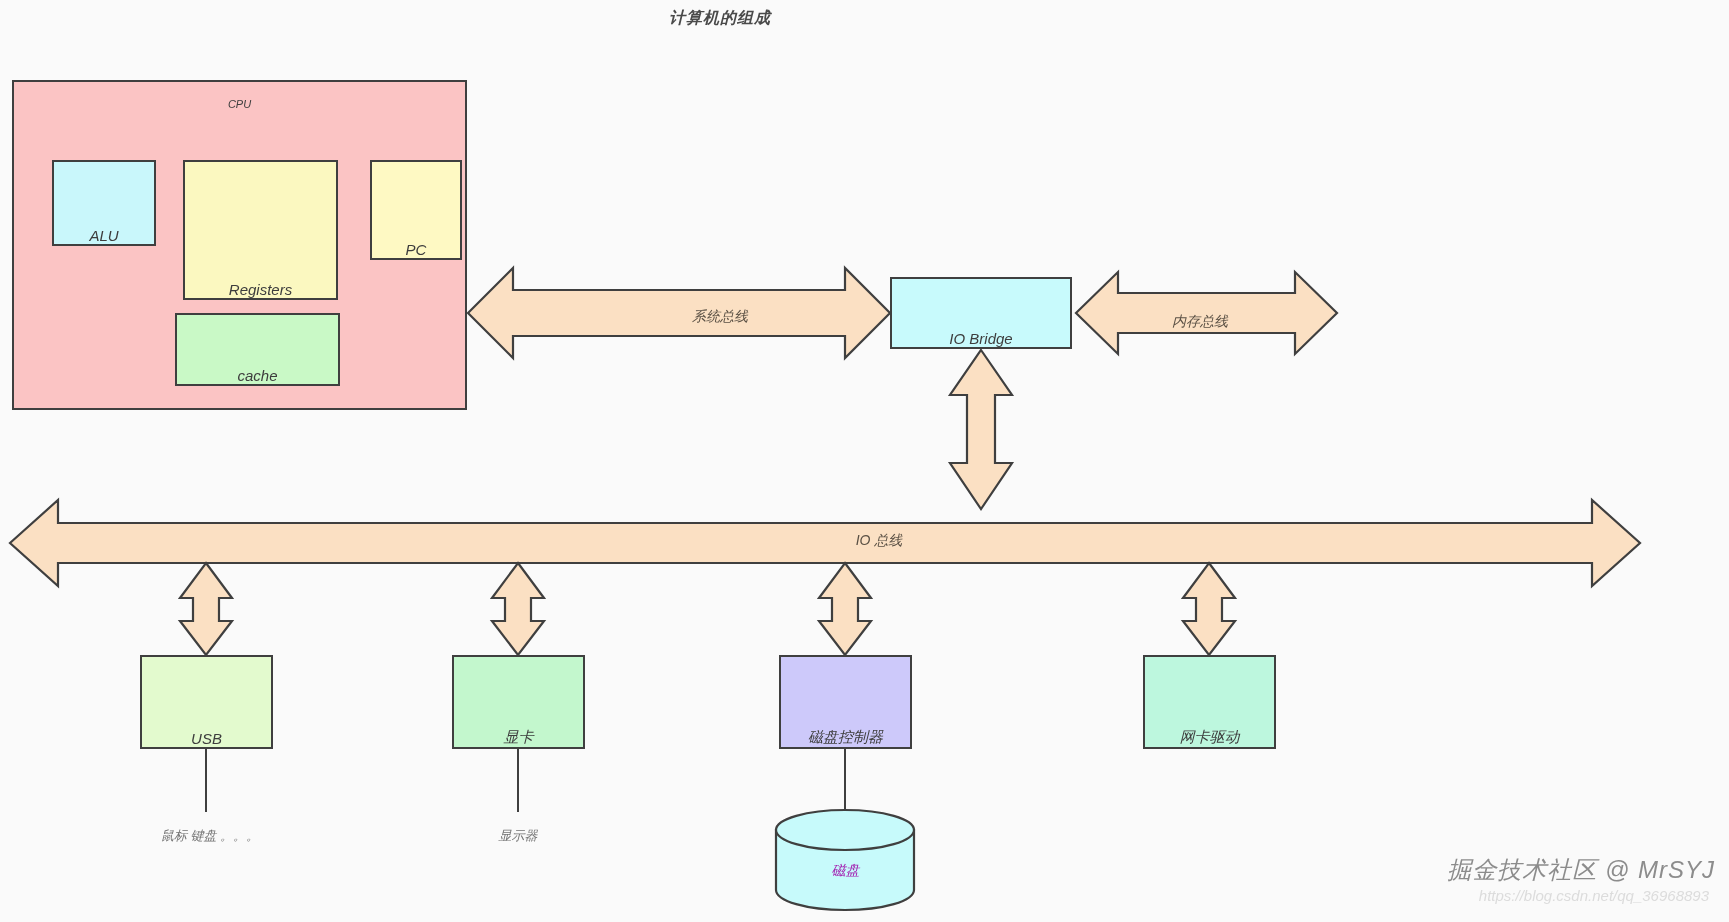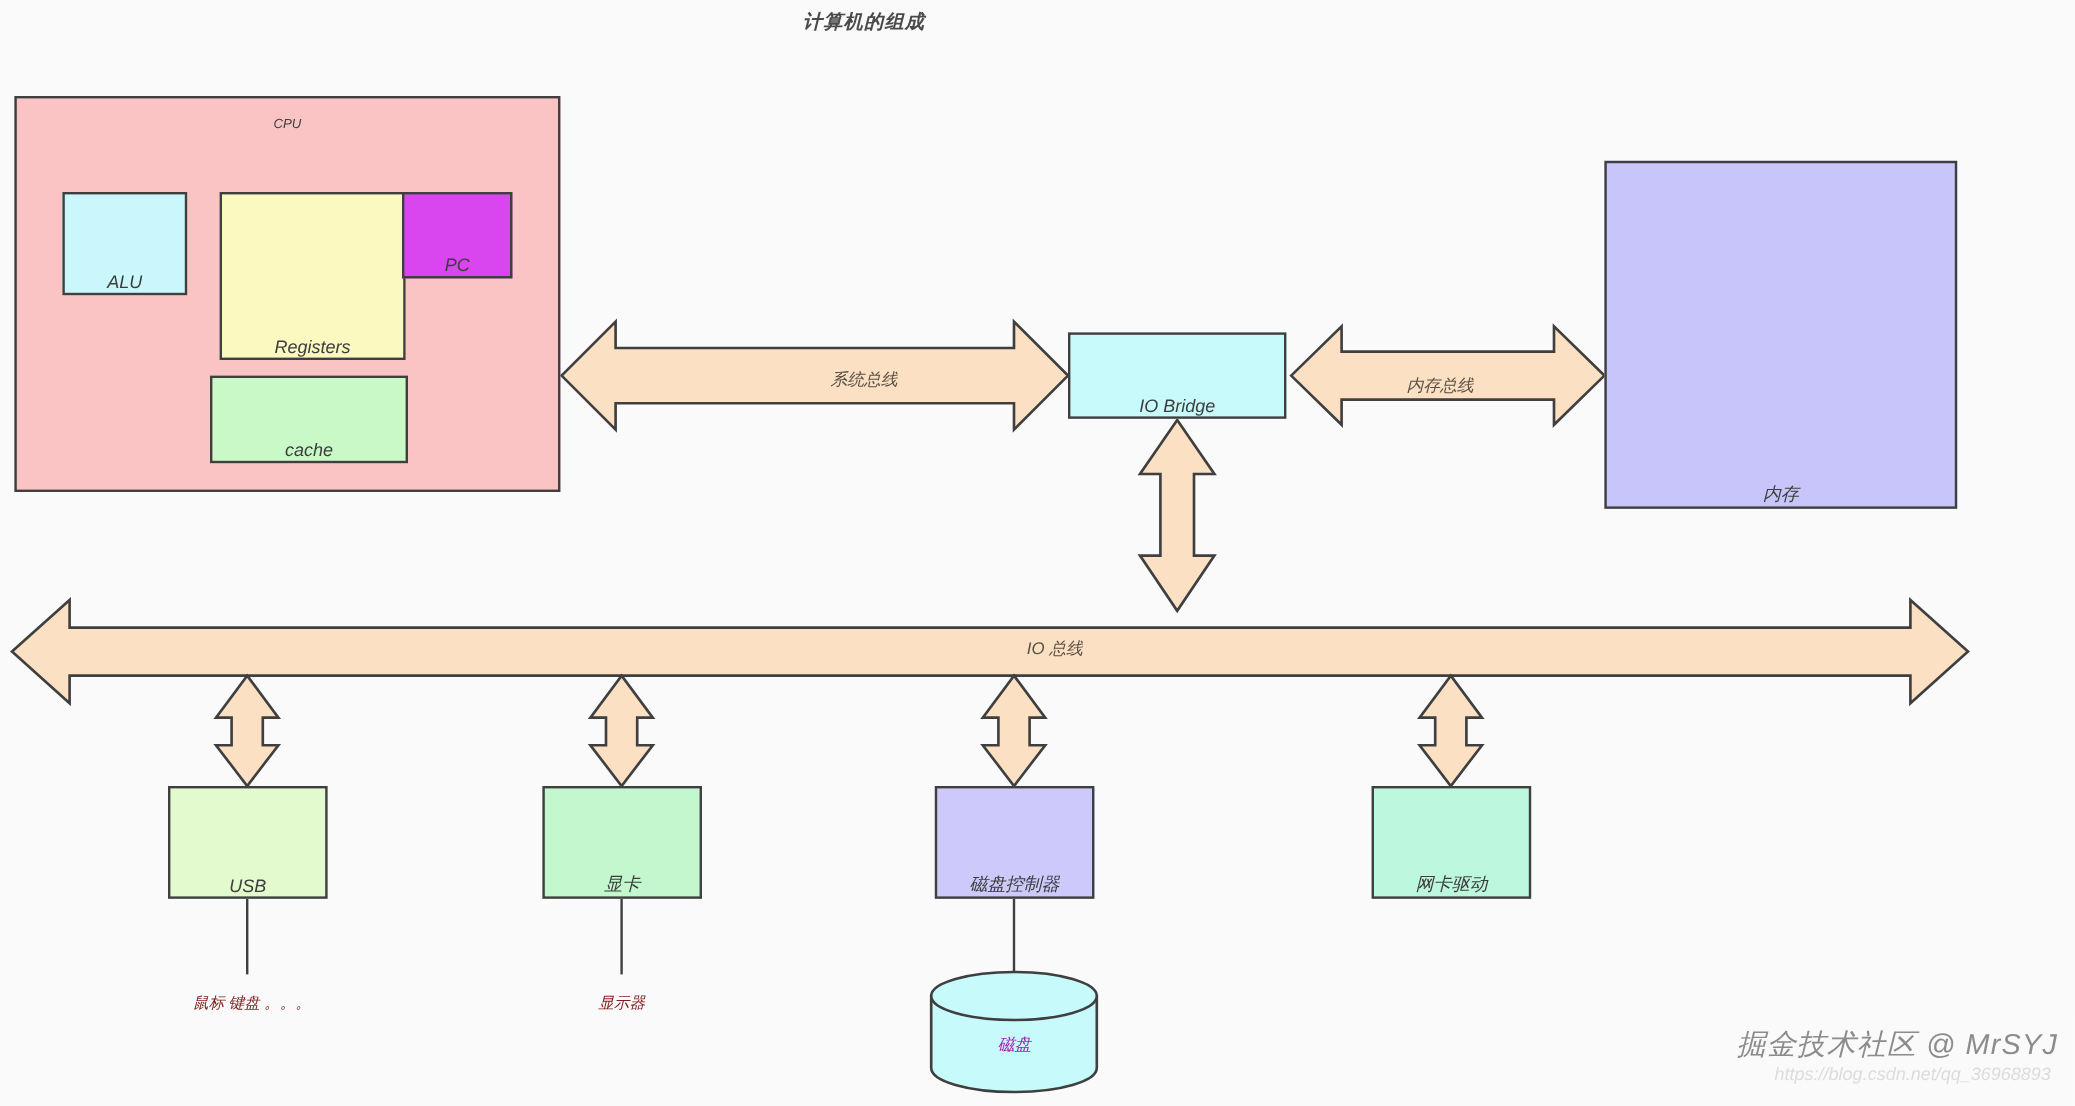--- a/index.html
+++ b/index.html
@@ -59,21 +59,21 @@
     background: #fbc4c4;
     border: 2px solid #3f3f3f;
     align-items: flex-start;
     justify-content: center;
     padding-top: 16px;
   }
   #cpu-box .node-label { font-size: 11px; }
 
   #alu-box   { left: 52px;  top: 160px; width: 104px; height: 86px;  background: #c9f7fb; }
   #reg-box   { left: 183px; top: 160px; width: 155px; height: 140px; background: #fbf8c0; }
-  #pc-box    { left: 335px; top: 160px; width: 92px;  height: 72px;  background: #d946ef; }
+  #pc-box    { left: 370px; top: 160px; width: 92px;  height: 100px;  background: #fef9c3; }
   #cache-box { left: 175px; top: 313px; width: 165px; height: 73px;  background: #c9f9c6; }
 
   #iobridge-box { left: 890px; top: 277px; width: 182px; height: 72px; background: #c8fafc; }
   #memory-box   { left: 1337px; top: 134px; width: 294px; height: 290px; background: #c7c5f9; }
 
   #usb-box      { left: 140px;  top: 655px; width: 133px; height: 94px;  background: #e3face; }
   #gpu-box      { left: 452px;  top: 655px; width: 133px; height: 94px;  background: #c3f7cd; }
   #diskctrl-box { left: 779px;  top: 655px; width: 133px; height: 94px;  background: #cdc9fa; }
   #nic-box      { left: 1143px; top: 655px; width: 133px; height: 94px;  background: #bdf7de; }
 
@@ -106,21 +106,21 @@
     white-space: nowrap;
     text-align: center;
   }
   #label-system-bus { left: 560px; top: 308px; width: 320px; }
   #label-mem-bus    { left: 1090px; top: 313px; width: 220px; }
   #label-io-bus     { left: 814px; top: 532px; width: 130px; }
 
   .leaf-label {
     position: absolute;
     font-size: 13px;
-    color: #7f1d1d;
+    color: #737373;
     white-space: nowrap;
     text-align: center;
   }
   #label-mouse-kb { left: 90px;  top: 827px; width: 240px; }
   #label-monitor  { left: 438px; top: 827px; width: 160px; }
 
   #disk-label {
     position: absolute;
     left: 779px;
     top: 862px;
@@ -198,23 +198,20 @@
   </div>
 
   <div class="node" id="cache-box">
     <span class="node-label">cache</span>
   </div>
 
   <div class="node" id="iobridge-box">
     <span class="node-label">IO  Bridge</span>
   </div>
 
-  <div class="node" id="memory-box">
-    <span class="node-label">内存</span>
-  </div>
 
   <div class="edge-label" id="label-system-bus">系统总线</div>
   <div class="edge-label" id="label-mem-bus">内存总线</div>
   <div class="edge-label" id="label-io-bus">IO 总线</div>
 
   <div class="node" id="usb-box">
     <span class="node-label">USB</span>
   </div>
 
   <div class="node" id="gpu-box">

